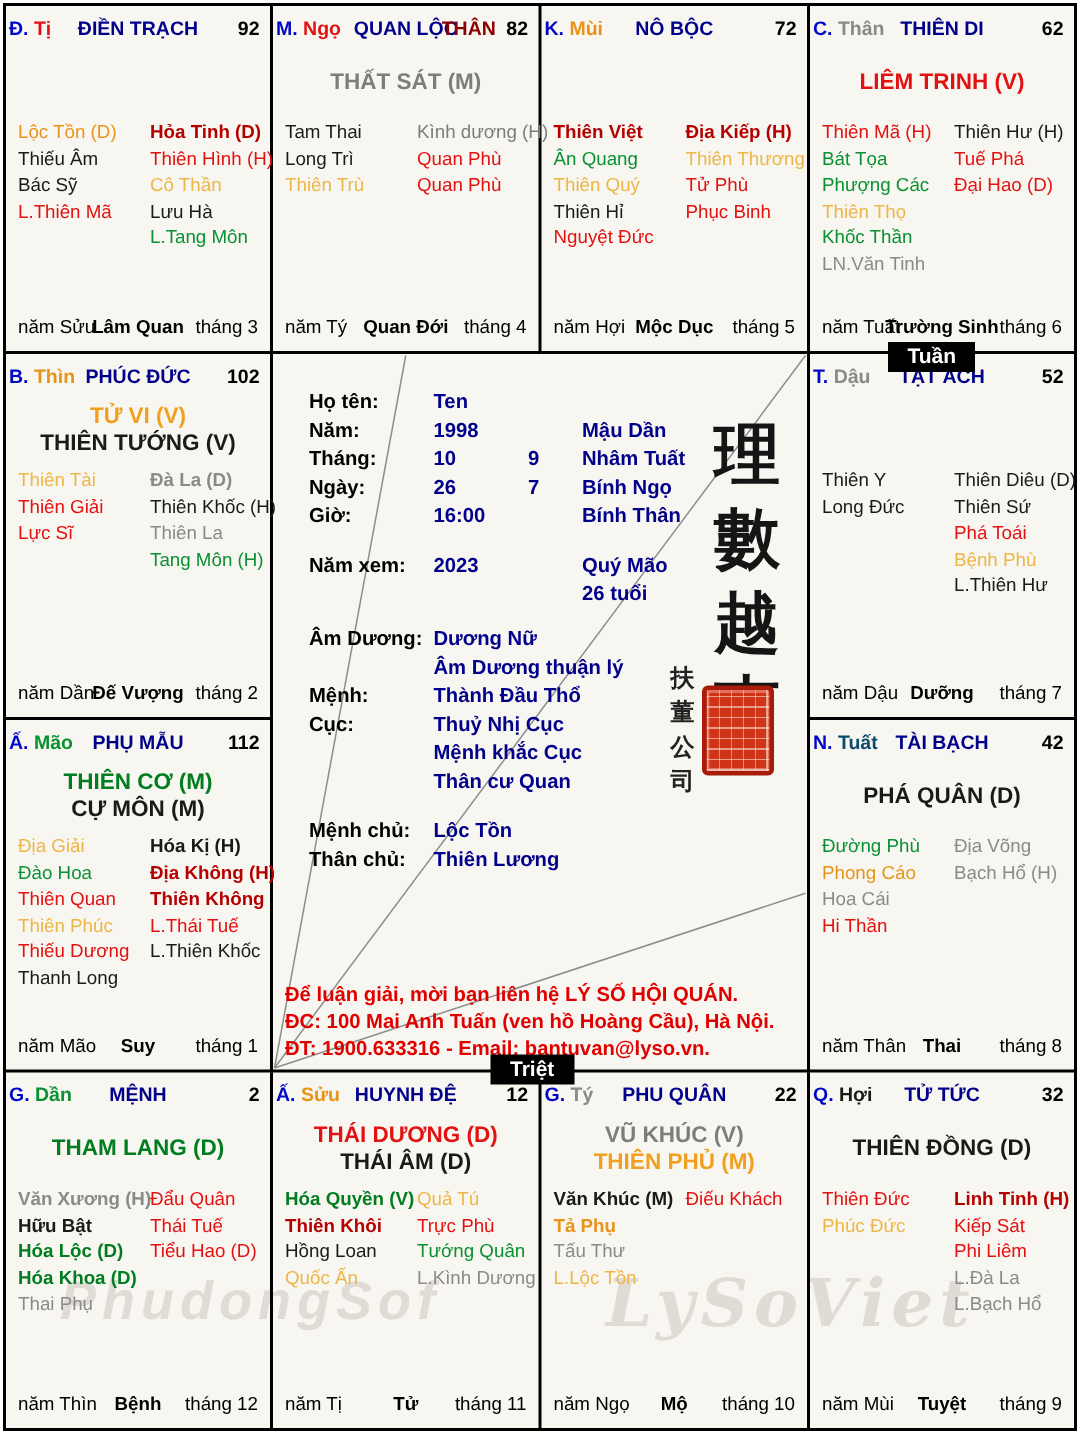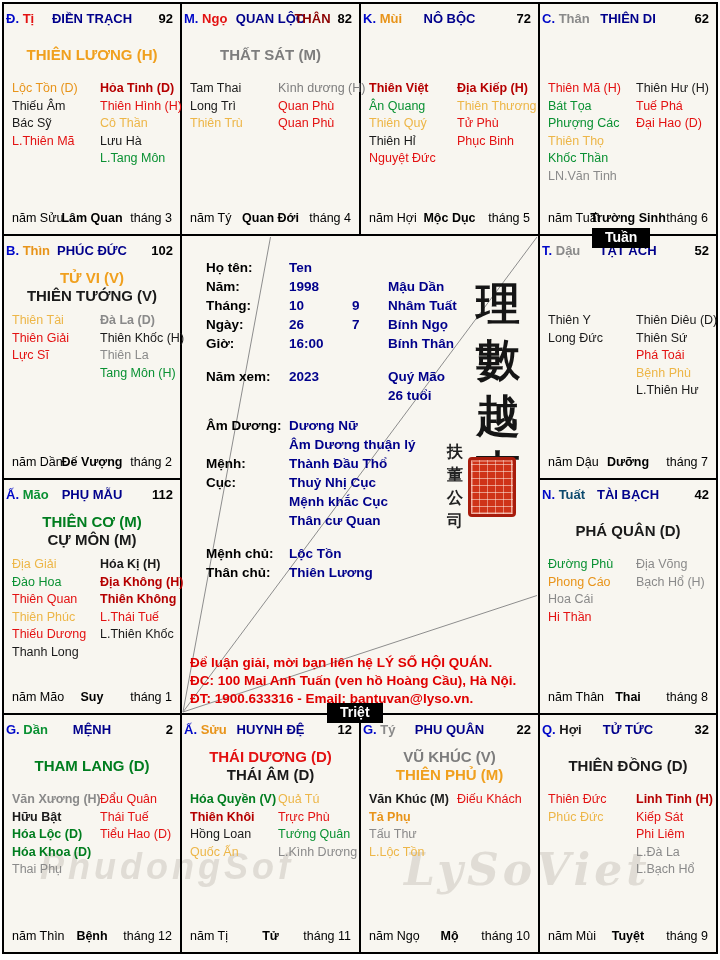--- a/index.html
+++ b/index.html
@@ -72,23 +72,20 @@
   <div class="frame">
     <div class="wm wm1">PhudongSof</div>
     <div class="wm wm2">LySoViet</div>
     <div class="grid">
       <div class="cell" style="grid-area:1/1">
           <div class="hdr">
             <span class="sb"><span style="color:#0008c8">Đ.</span> <span style="color:#e31212">Tị</span></span>
             <span class="pname">ĐIỀN TRẠCH</span>
             <span class="rgt"><span>92</span></span>
           </div>
-          <div class="mains">
-            <div style="color: rgb(240, 160, 30);">THIÊN LƯƠNG (H)</div>
-          </div>
           <div class="stars">
             <div class="col-l">
               <div style="color: rgb(232, 148, 26);">Lộc Tồn (D)</div>
               <div style="color: rgb(26, 26, 26);">Thiếu Âm</div>
               <div style="color: rgb(26, 26, 26);">Bác Sỹ</div>
               <div style="color: rgb(227, 18, 18);">L.Thiên Mã</div>
             </div>
             <div class="col-r">
               <div style="color: rgb(181, 0, 0); font-weight: bold;">Hỏa Tinh (D)</div>
               <div style="color: rgb(227, 18, 18);">Thiên Hình (H)</div>
@@ -156,20 +153,23 @@
             <span class="fy">năm Hợi</span>
             <span class="fs">Mộc Dục</span>
             <span class="fm">tháng 5</span>
           </div>
         </div>
       <div class="cell last-col" style="grid-area:1/4">
           <div class="hdr">
             <span class="sb"><span style="color:#0008c8">C.</span> <span style="color:#8a8a8a">Thân</span></span>
             <span class="pname">THIÊN DI</span>
             <span class="rgt"><span>62</span></span>
+          </div>
+          <div class="mains">
+            <div style="color: rgb(227, 18, 18);">LIÊM TRINH (V)</div>
           </div>
           <div class="stars">
             <div class="col-l">
               <div style="color: rgb(227, 18, 18);">Thiên Mã (H)</div>
               <div style="color: rgb(10, 145, 51);">Bát Tọa</div>
               <div style="color: rgb(10, 145, 51);">Phượng Các</div>
               <div style="color: rgb(237, 182, 72);">Thiên Thọ</div>
               <div style="color: rgb(10, 145, 51);">Khốc Thần</div>
               <div style="color: rgb(138, 138, 138);">LN.Văn Tinh</div>
             </div>

